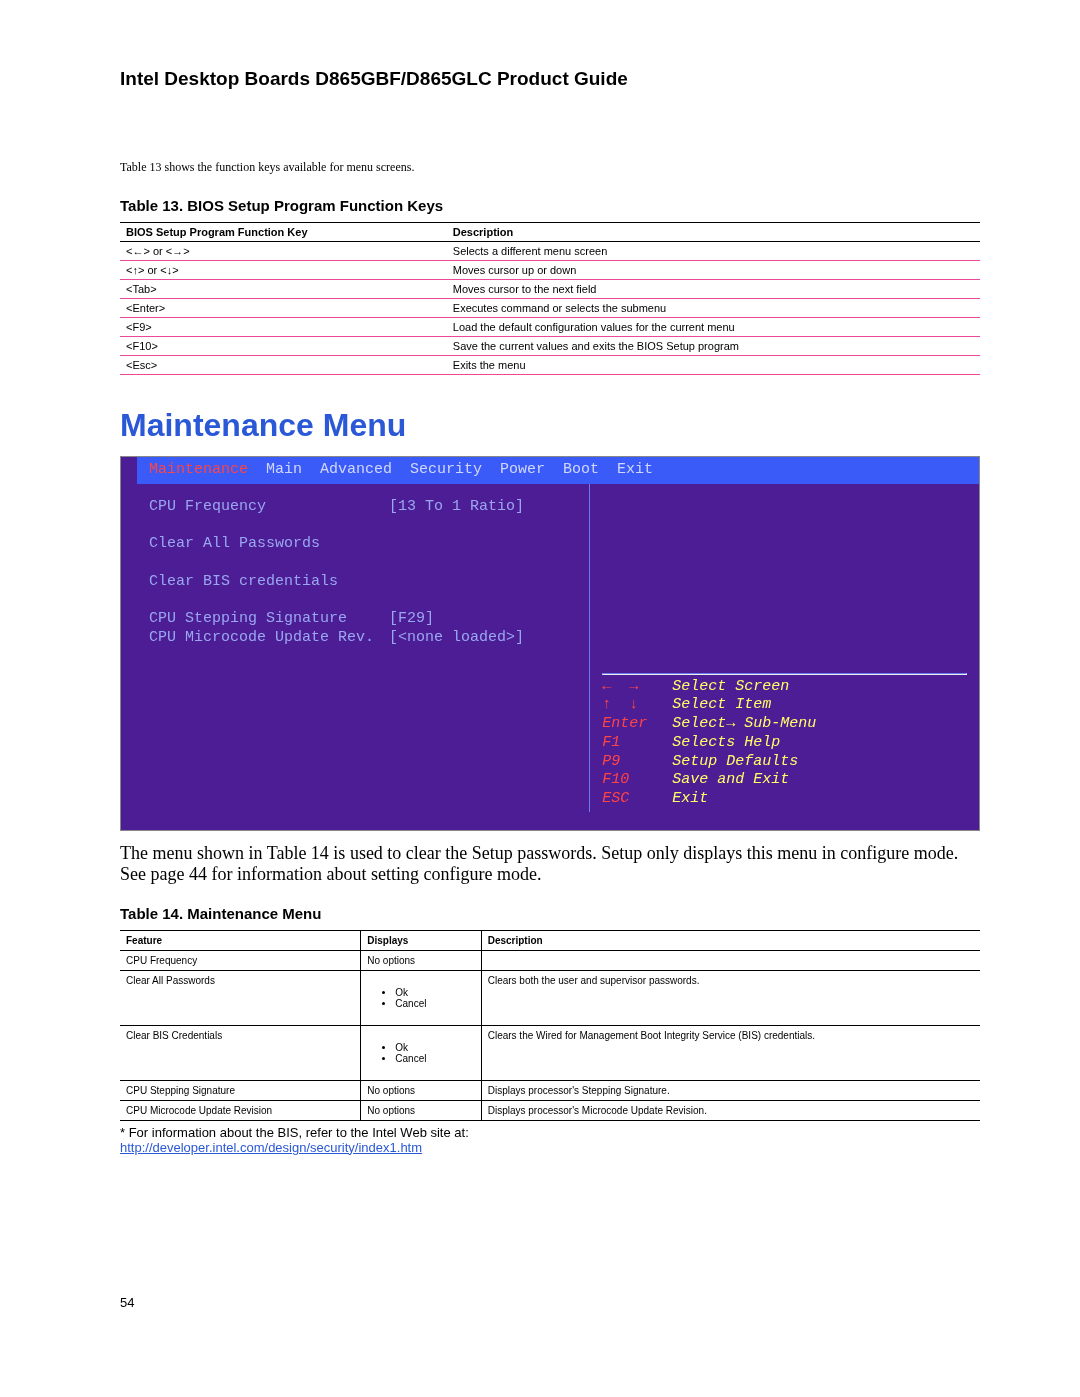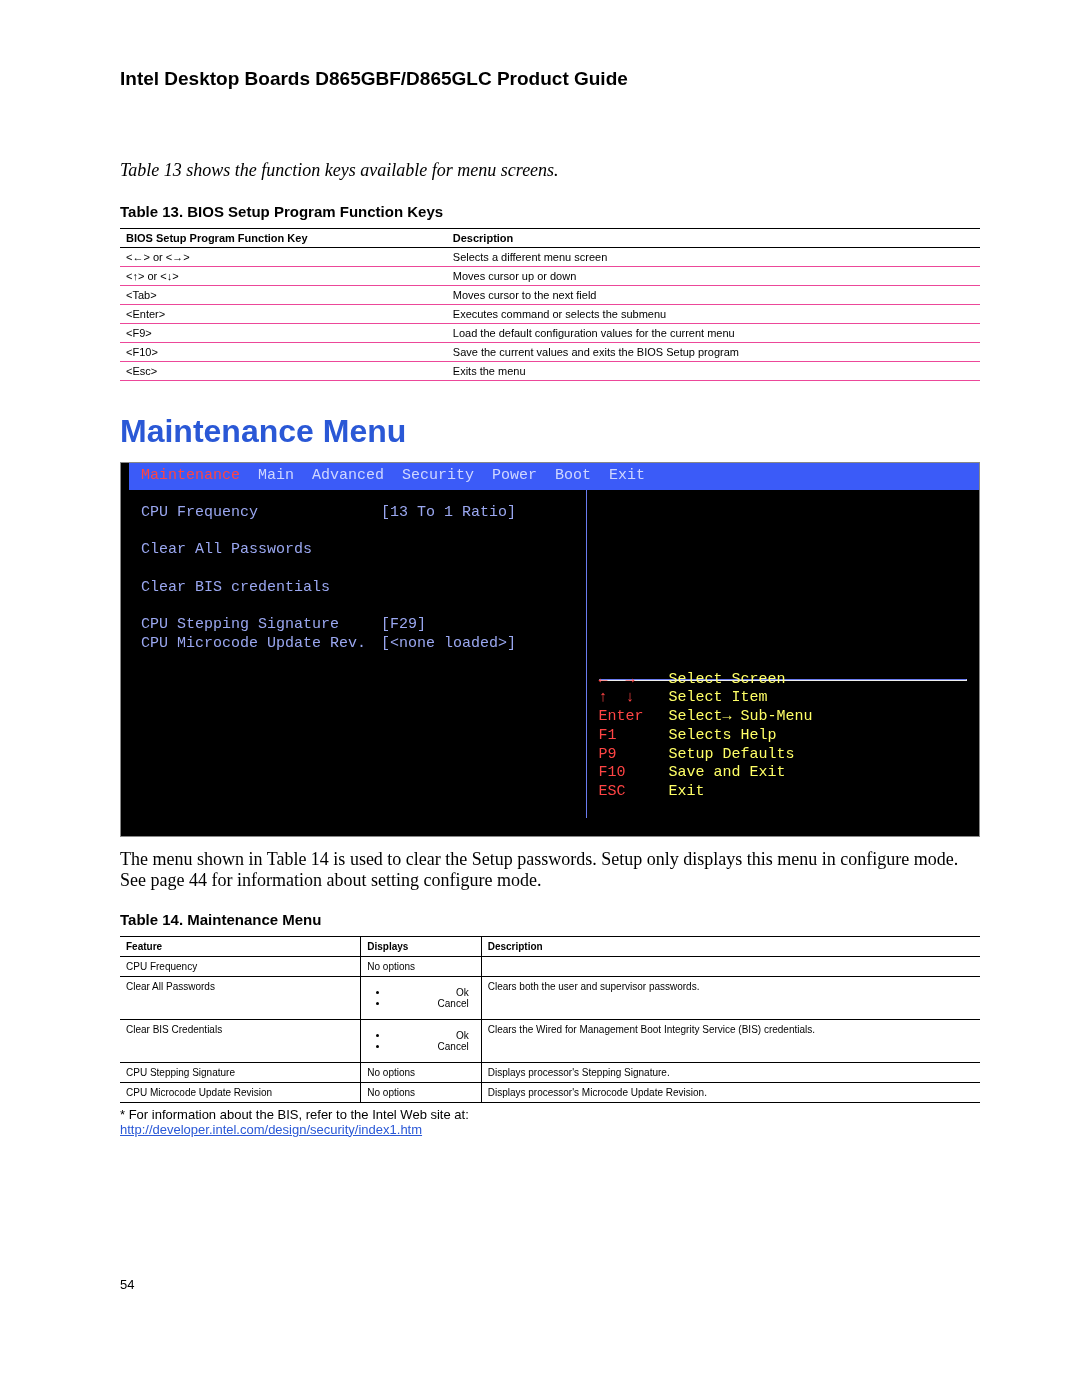--- a/index.html
+++ b/index.html
@@ -14,23 +14,22 @@
     padding: 40px 100px 30px 120px;
   }
   .header {
     font-size: 19px;
     font-weight: bold;
     margin-bottom: 70px;
     margin-top: 28px;
   }
   .intro {
     font-family: "Times New Roman", Times, serif;
-    font-size: 18px;
+    font-size: 12px;
     margin-bottom: 22px;
-    font-style: italic;
   }
   .table-caption {
     font-size: 15px;
     font-weight: bold;
     margin-bottom: 8px;
   }
   table.keytable {
     border-collapse: collapse;
     width: 100%;
     font-size: 11px;
@@ -47,27 +46,27 @@
     padding: 3px 6px;
     vertical-align: top;
   }
   h1.section {
     color: #2a58d6;
     font-size: 32px;
     font-weight: bold;
     margin: 32px 0 12px 0;
   }
   .bios-screen {
-    background: #000000;
+    background: #4c1d95;
     color: #9aa7f0;
     font-family: "Courier New", monospace;
     font-size: 15px;
     line-height: 1.25;
     position: relative;
-    padding: 0 0 18px 8px;
+    padding: 0 0 18px 16px;
     border: 1px solid #888;
   }
   .bios-menubar {
     background: #3b5bf8;
     padding: 4px 12px;
     white-space: pre;
     color: #cfd7ff;
   }
   .bios-menubar .menu-item {
     display: inline-block;
@@ -88,22 +87,23 @@
   .bios-left .label { display:inline-block; width: 240px;}
   .bios-right {
     width: 46%;
     padding: 14px 12px;
     border-left: 1px solid #6a7bf0;
     position: relative;
     min-height: 300px;
   }
   .bios-help {
     position: absolute;
-    bottom: 16px;
+    bottom: 3px;
     left: 12px;
+    font-style: italic;
   }
   .bios-help-row { white-space: pre; }
   .bios-help-row .key { color: #ff4444; display:inline-block; width: 70px;}
   .bios-help-row .desc { color: #ffff66; }
   .bios-mid-divider {
     border-top: 1px solid #6a7bf0;
     margin: 0;
   }
   .para {
     font-family: Liberation Serif, serif;
@@ -135,23 +135,22 @@
   .footnote {
     font-size: 13px;
     margin-top: 4px;
   }
   .footnote a { color: #2a58d6; text-decoration: underline; }
   .pagenum {
     margin-top: 140px;
     font-size: 13px;
   }
   ul.bullets {
-    margin: 6px;
+    margin: 12px;
     padding-left: 16px;
-    text-align: right;
   }
   ul.bullets li { margin: 0; }
 </style>
 </head>
 <body>
 
 <div class="page">
   <div class="header">Intel Desktop Boards D865GBF/D865GLC Product Guide</div>
 
   <div class="intro">Table 13 shows the function keys available for menu screens.</div>

